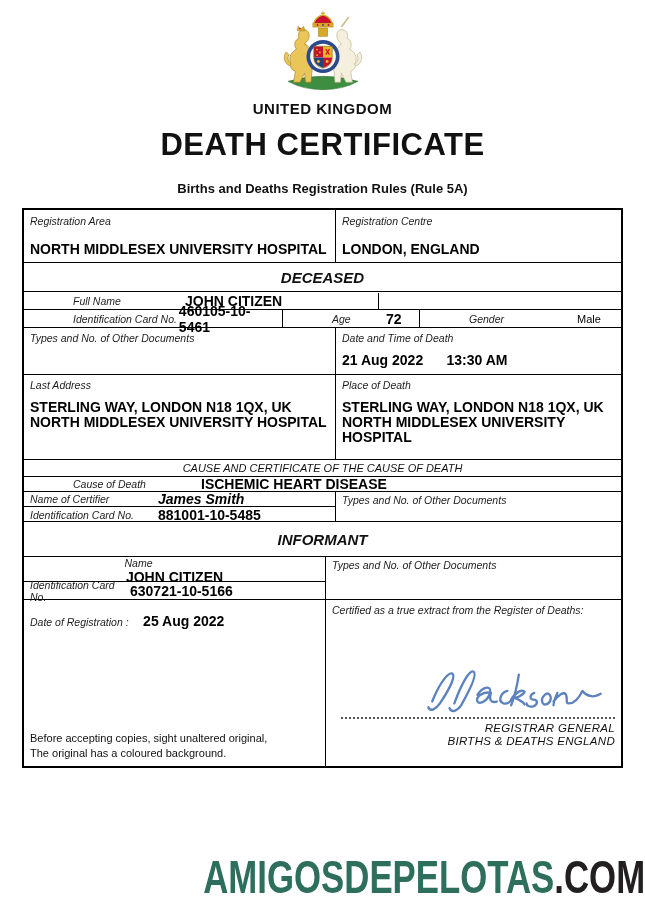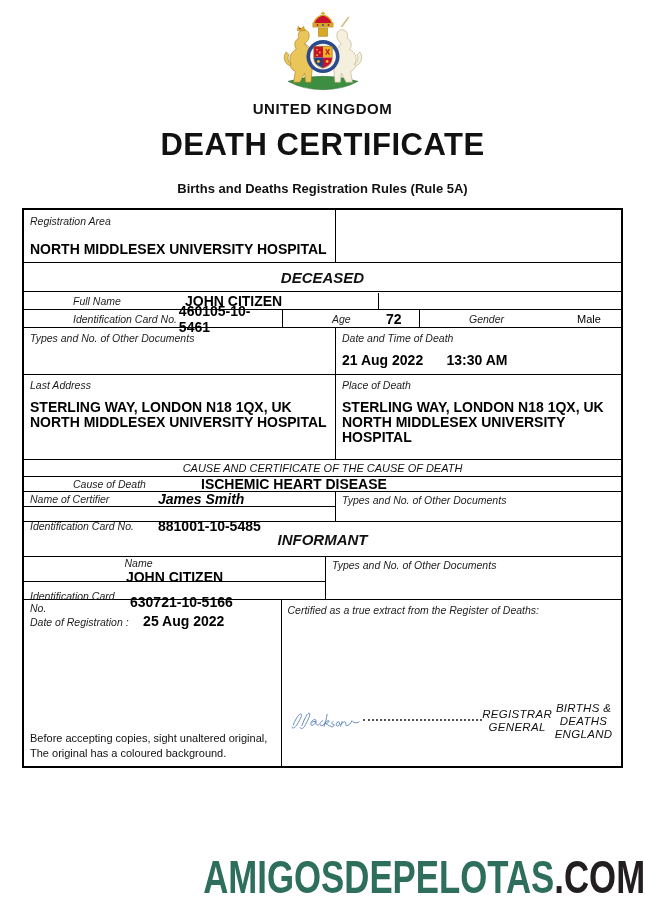--- a/index.html
+++ b/index.html
@@ -58,37 +58,37 @@
   .dt-date { display:inline-block; width:100px; }
 
   
   .r-addr { height:85px; }
   .r-addr .cell { padding:4px 6px; }
   .addr-lines { margin-top:9px; line-height:15px; }
 
   
   .r15 { height:15px; align-items:center; }
   .dual { display:flex; width:100%; }
-  .stack { display:flex; flex-direction:column;gap:11px; }
+  .stack { display:flex; flex-direction:column; }
   .h30 { height:30px; }
   .h43 { height:43px; }
   .subrow { display:flex; align-items:center; padding:0 6px; }
   .subrow.bB { border-bottom:1px solid #000; }
   .sr15 { height:15px; }
   .sr25 { height:25px;flex-direction:column; }
   .sr18 { height:18px; }
   .docs-cell { padding:2px 6px; }
   .c-l2 { width:302px; }
 
   
   .r-bottom { flex:1; }
   .bottom-left { width:302px; padding:12px 6px 5px 6px; display:flex; flex-direction:column; }
   .note { margin-top:auto; font-size:11px; line-height:15px; }
   .bottom-right { flex:1; padding:4px 6px 18px 6px; display:flex; flex-direction:column; }
-  .sig-wrap { margin-top:auto; display:flex; flex-direction:row; align-items:center; }
+  .sig-wrap { margin-top:auto; display:flex; flex-direction:column; align-items:flex-end; }
   .sig-svg { width:200px; height:52px; margin-bottom:2px; }
   .dotline { width:97%; border-bottom:2px dotted #555; margin-bottom:3px; }
   .registrar { font-style:italic; font-size:11.5px; line-height:13px; text-align:center; letter-spacing:.3px; }
 
   
   .brand { position:absolute; top:849px; right:0px; white-space:nowrap;
            font-weight:bold; font-size:47px; letter-spacing:0px;
            transform:scaleX(.74); transform-origin:100% 50%; }
   .brand-main { color:var(--brand-color,#2E6E5C); }
   .brand-suffix { color:var(--suffix-color,#231F20); }
@@ -147,20 +147,24 @@
   <div class="country">UNITED KINGDOM</div>
   <div class="doc-title">DEATH CERTIFICATE</div>
   <div class="doc-subtitle">Births and Deaths Registration Rules (Rule 5A)</div>
 
   <div class="cert">
 
     <div class="row r-reg">
       <div class="cell c-l bR">
         <div class="lbl">Registration Area</div>
         <div class="val bottom-val">NORTH MIDDLESEX UNIVERSITY HOSPITAL</div>
+      </div>
+      <div class="cell c-r">
+        <div class="lbl">Registration Centre</div>
+        <div class="val bottom-val">LONDON, ENGLAND</div>
       </div>
     </div>
 
     <div class="row band">
       <div class="band-title">DECEASED</div>
     </div>
 
     <div class="row r-name">
       <div class="inline-cell c-l bR">
         <span class="lbl lw112">Full Name</span>

